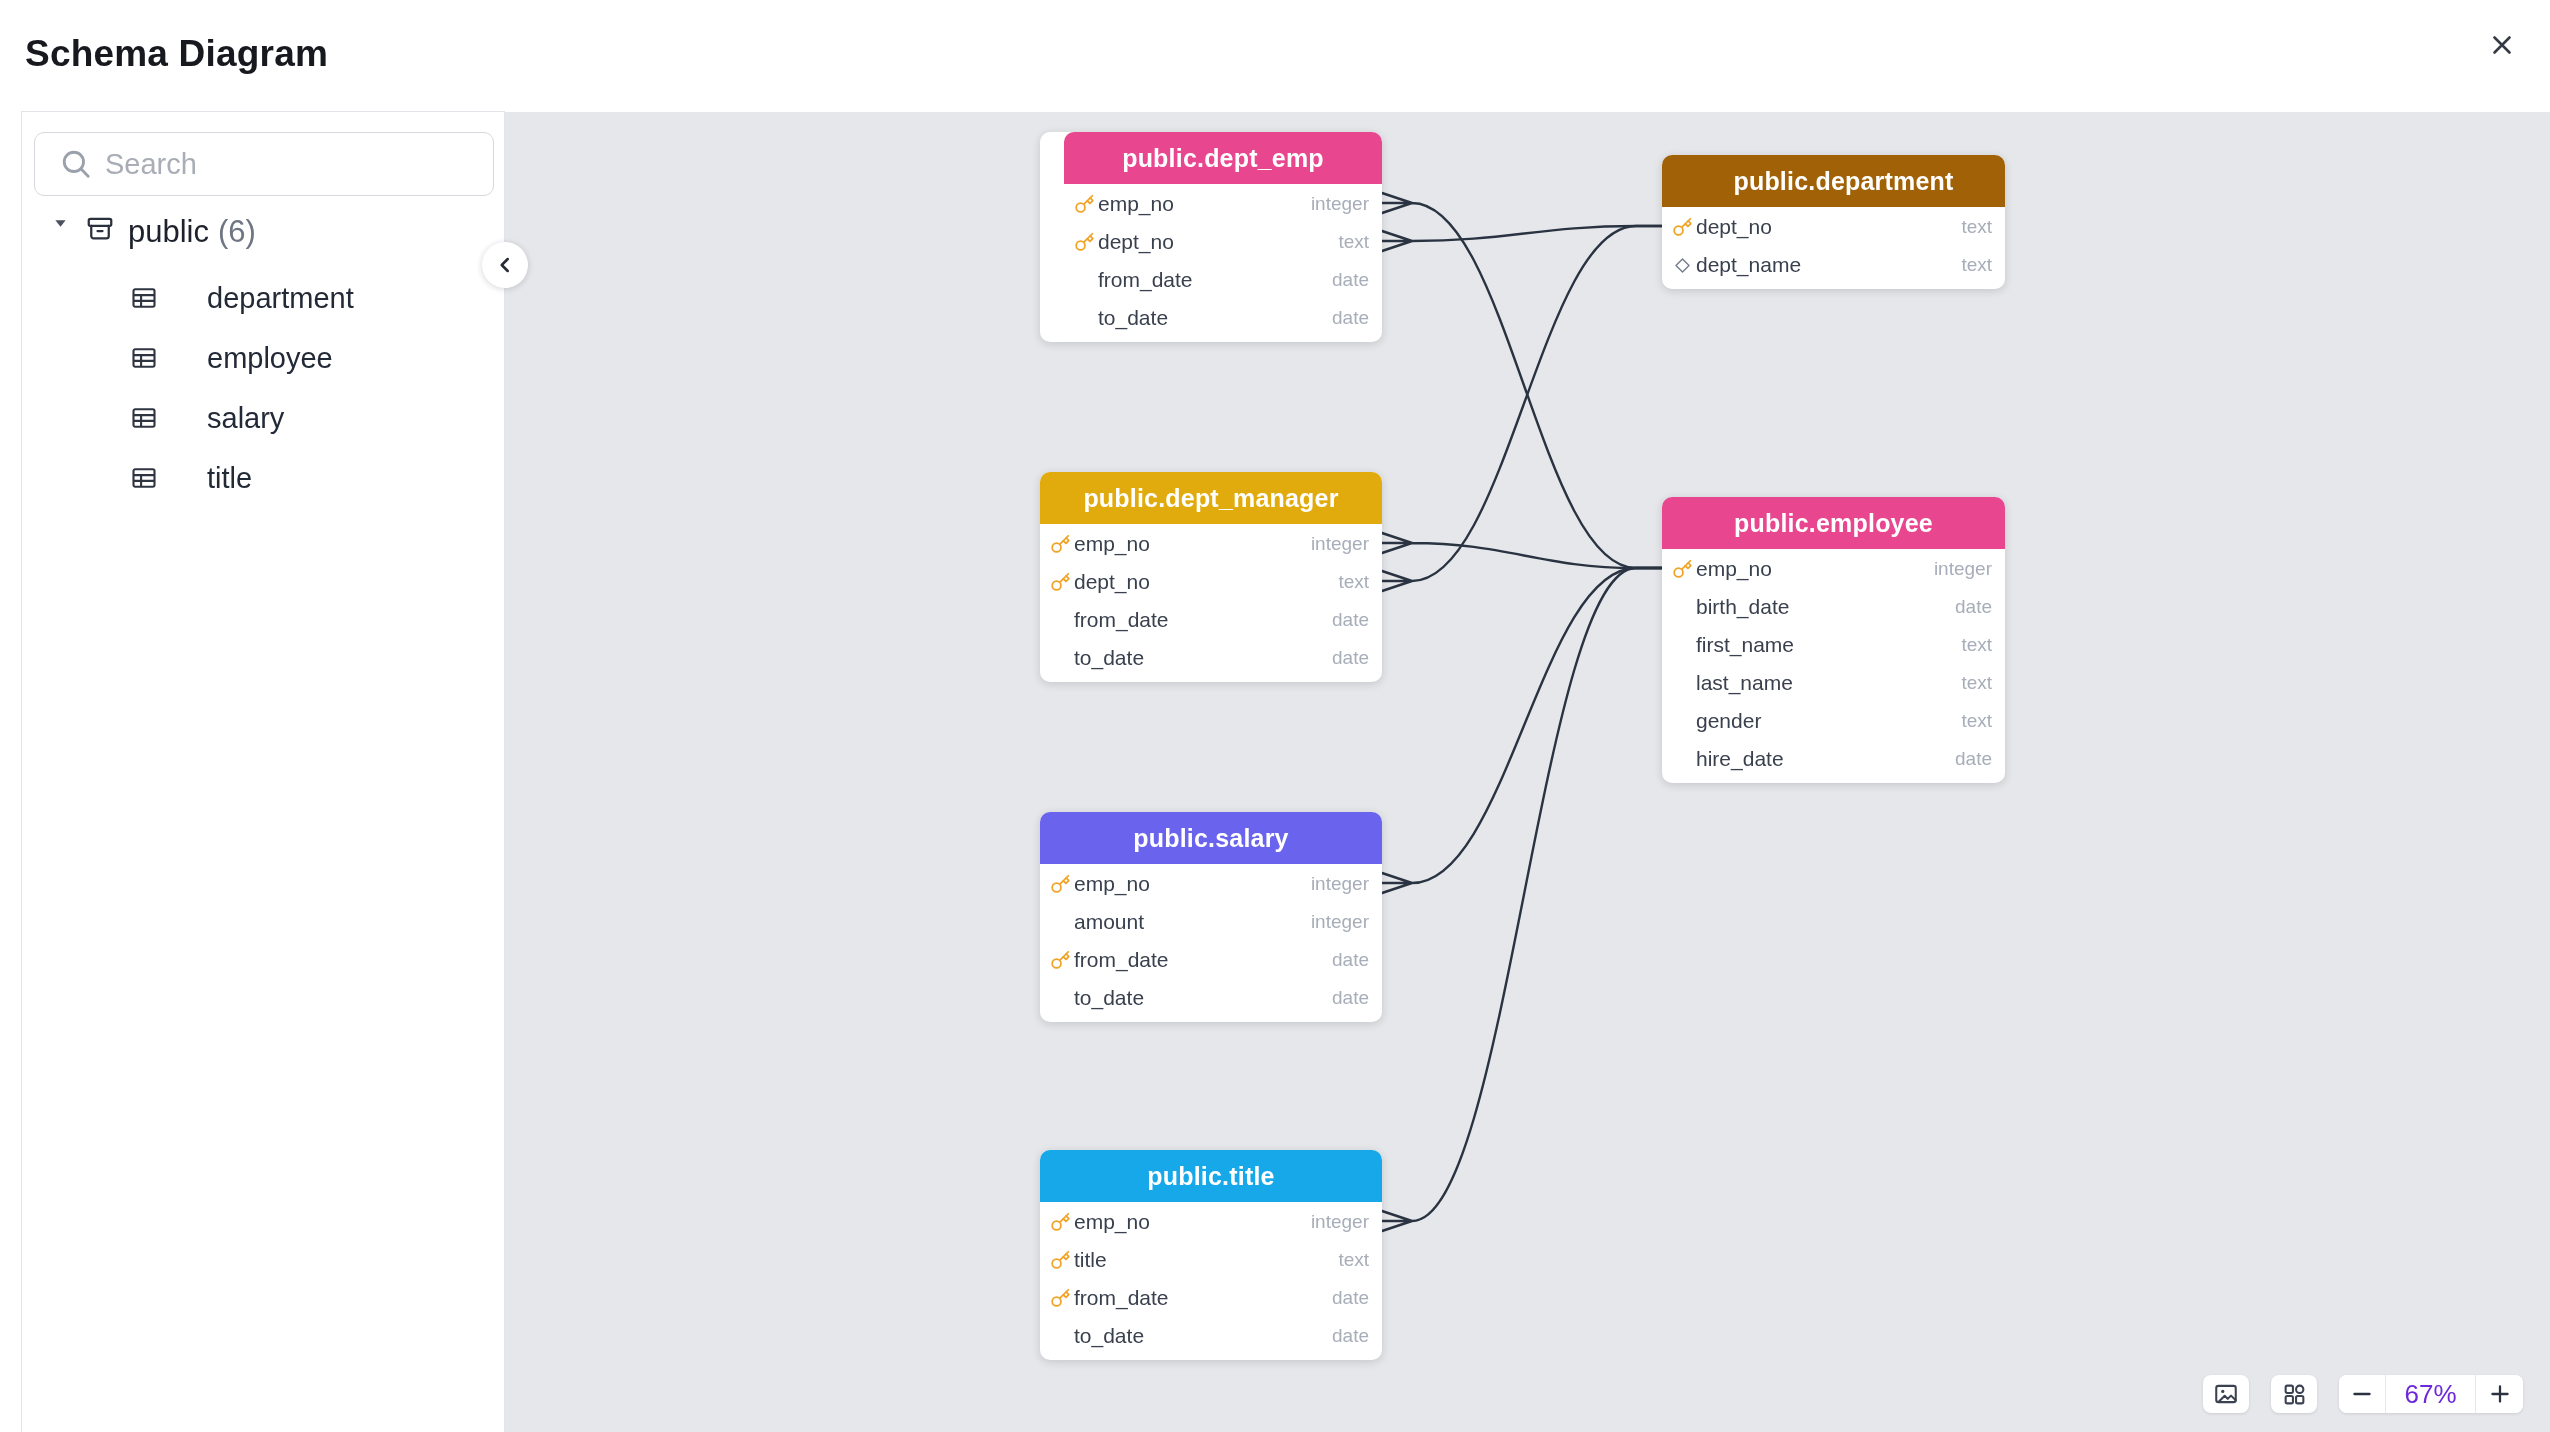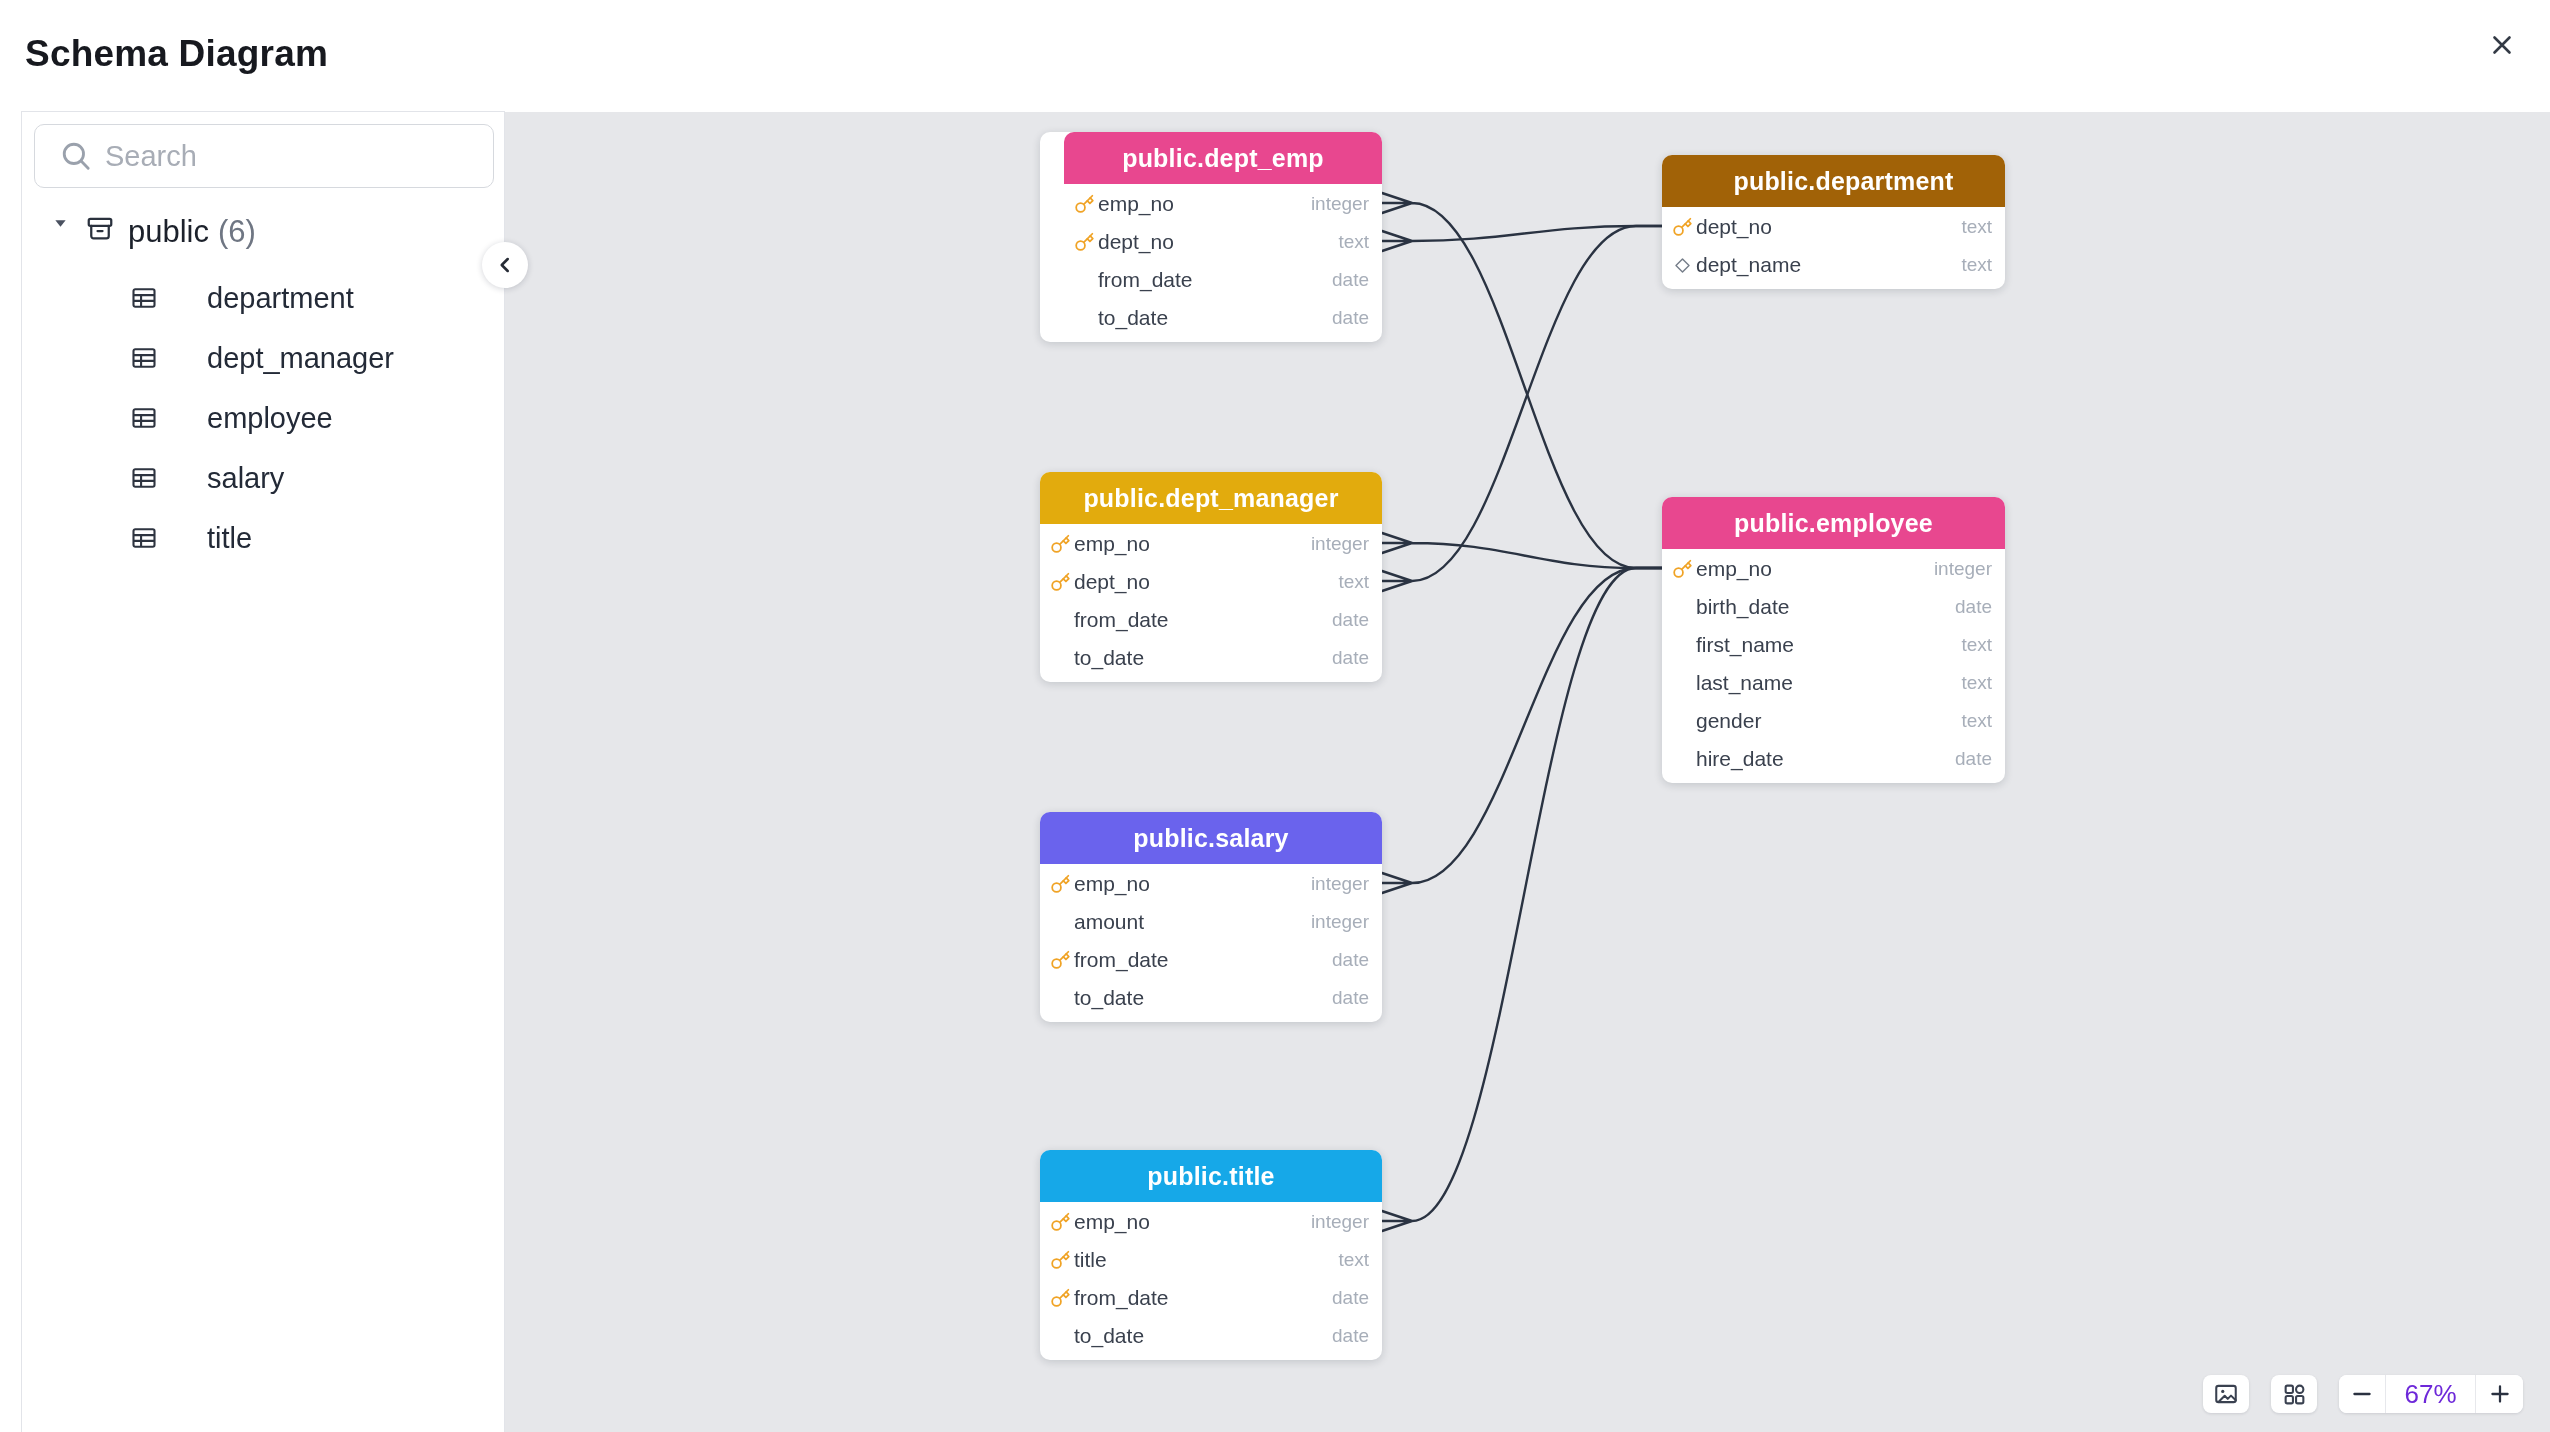--- a/index.html
+++ b/index.html
@@ -14,21 +14,21 @@
   .close-btn { position:absolute; right:30px; top:27px; width:36px; height:36px;
     display:flex; align-items:center; justify-content:center; background:transparent; border:none; cursor:pointer; }
 
   
   .canvas { position:absolute; left:505px; top:112px; width:2045px; height:1320px; background:#E6E7EA; }
   #rel-svg { position:absolute; left:0; top:0; width:2550px; height:1432px; pointer-events:none; }
 
   
   .sidebar { position:absolute; left:21px; top:111px; width:484px; height:1321px;
     background:#fff; border:1px solid #E2E4E9; border-bottom:none; }
-  .search-box { position:absolute; left:12px; top:12px; width:460px; height:64px;
+  .search-box { position:absolute; left:12px; top:20px; width:460px; height:64px;
     border:1px solid #D6D9DE; border-radius:10px; background:#fff; display:flex; align-items:center; }
   .search-box .mag { margin-left:24px; flex:0 0 auto; display:flex; }
   .search-input { flex:1; border:none; outline:none; background:transparent;
     font-size:29px; color:#333; padding:0 14px 0 12px; font-family:inherit; }
   .search-input::placeholder { color:#A8ADB6; }
   .schema-row { position:absolute; left:0; top:102px; width:100%; height:44px;
     display:flex; align-items:flex-start; cursor:pointer; }
   .schema-row .caret { margin-left:29px; display:flex; }
   .schema-row .dbicon { margin-left:15px; display:flex; }
   .schema-label { margin-left:13px; font-size:31px; color:#1C212B; }
@@ -350,29 +350,20 @@
           </span>
           <span class="tlabel">department</span>
         </li>
         <li class="tbl-item">
           <span class="ticon">
             <svg width="28" height="28" viewBox="0 0 24 24" fill="none" stroke="#2E3440" stroke-width="1.8" stroke-linejoin="round">
               <rect x="3" y="4.5" width="18" height="15" rx="1.5"></rect>
               <path d="M3 9.5h18M3 14.5h18M9.5 9.5v10"></path>
             </svg>
           </span>
-          <span class="tlabel">dept_manager</span>
-        </li>
-        <li class="tbl-item">
-          <span class="ticon">
-            <svg width="28" height="28" viewBox="0 0 24 24" fill="none" stroke="#2E3440" stroke-width="1.8" stroke-linejoin="round">
-              <rect x="3" y="4.5" width="18" height="15" rx="1.5"></rect>
-              <path d="M3 9.5h18M3 14.5h18M9.5 9.5v10"></path>
-            </svg>
-          </span>
           <span class="tlabel">employee</span>
         </li>
         <li class="tbl-item">
           <span class="ticon">
             <svg width="28" height="28" viewBox="0 0 24 24" fill="none" stroke="#2E3440" stroke-width="1.8" stroke-linejoin="round">
               <rect x="3" y="4.5" width="18" height="15" rx="1.5"></rect>
               <path d="M3 9.5h18M3 14.5h18M9.5 9.5v10"></path>
             </svg>
           </span>
           <span class="tlabel">salary</span>

